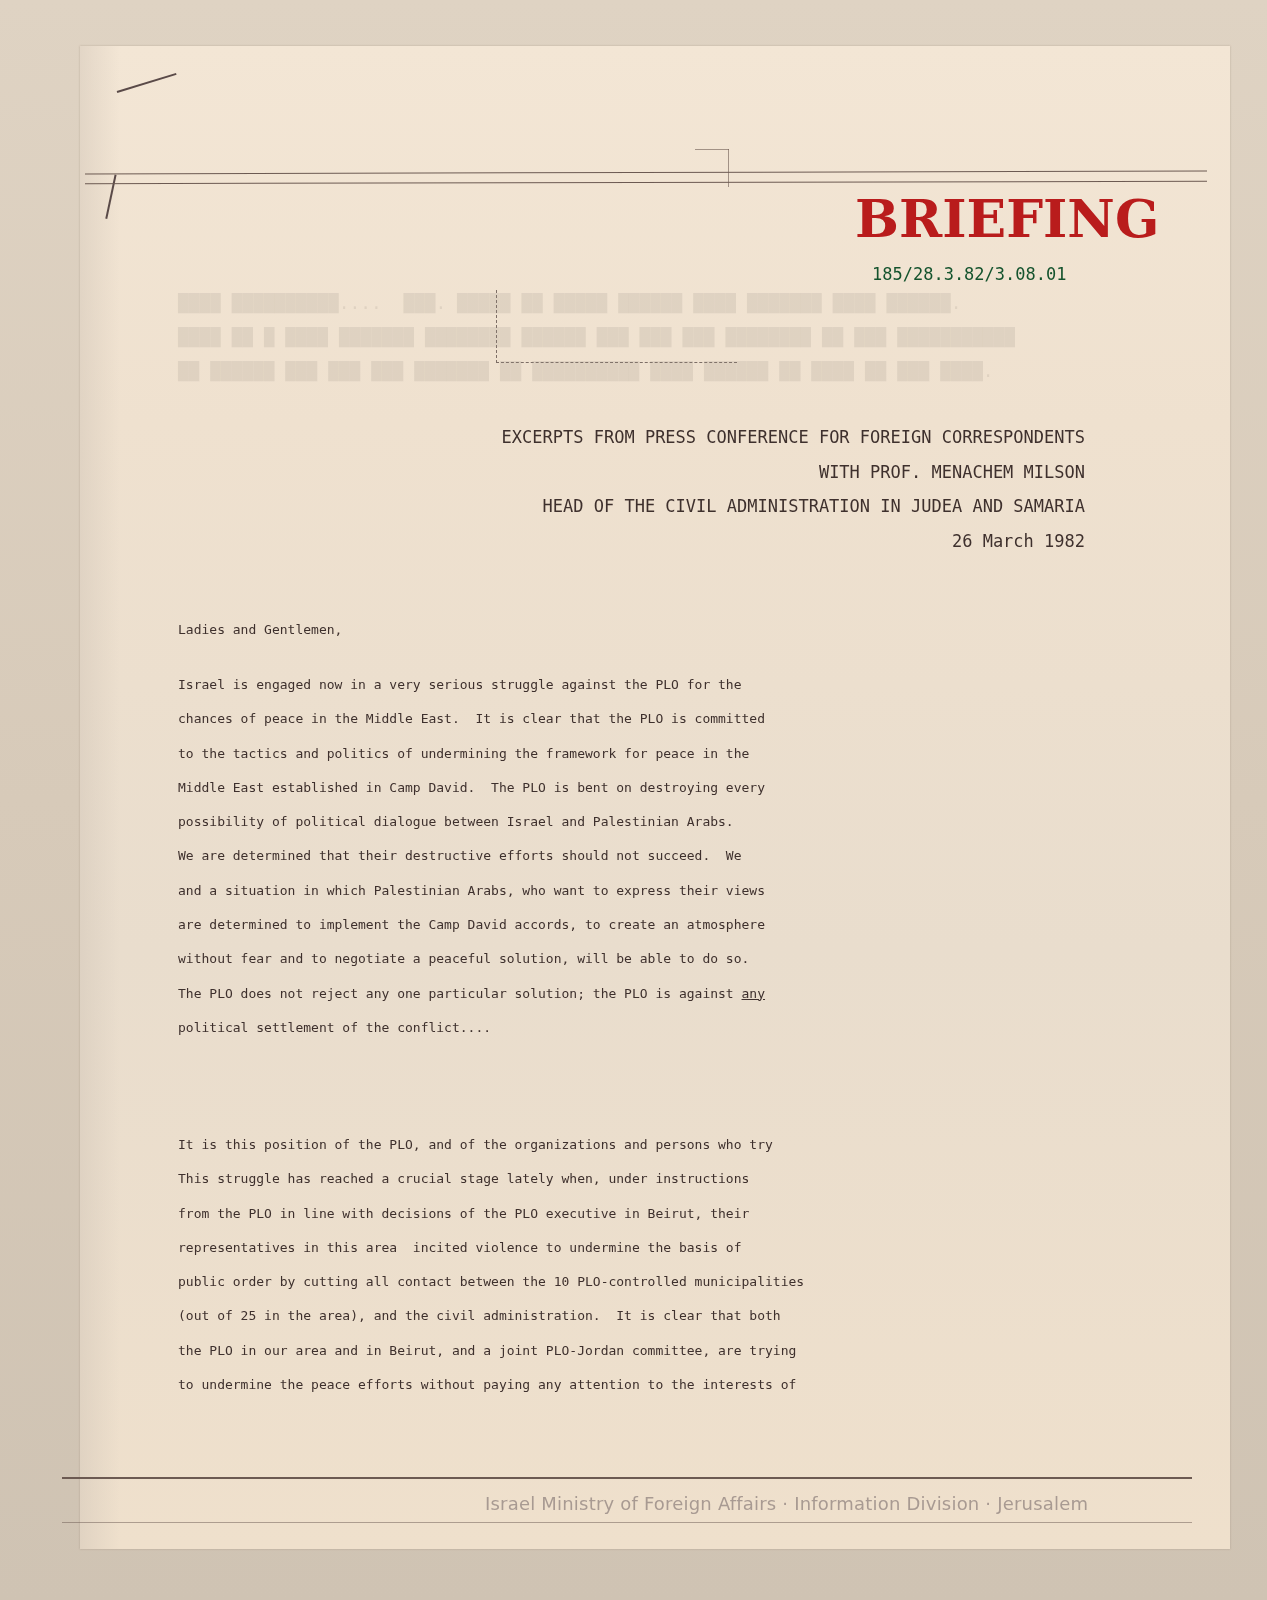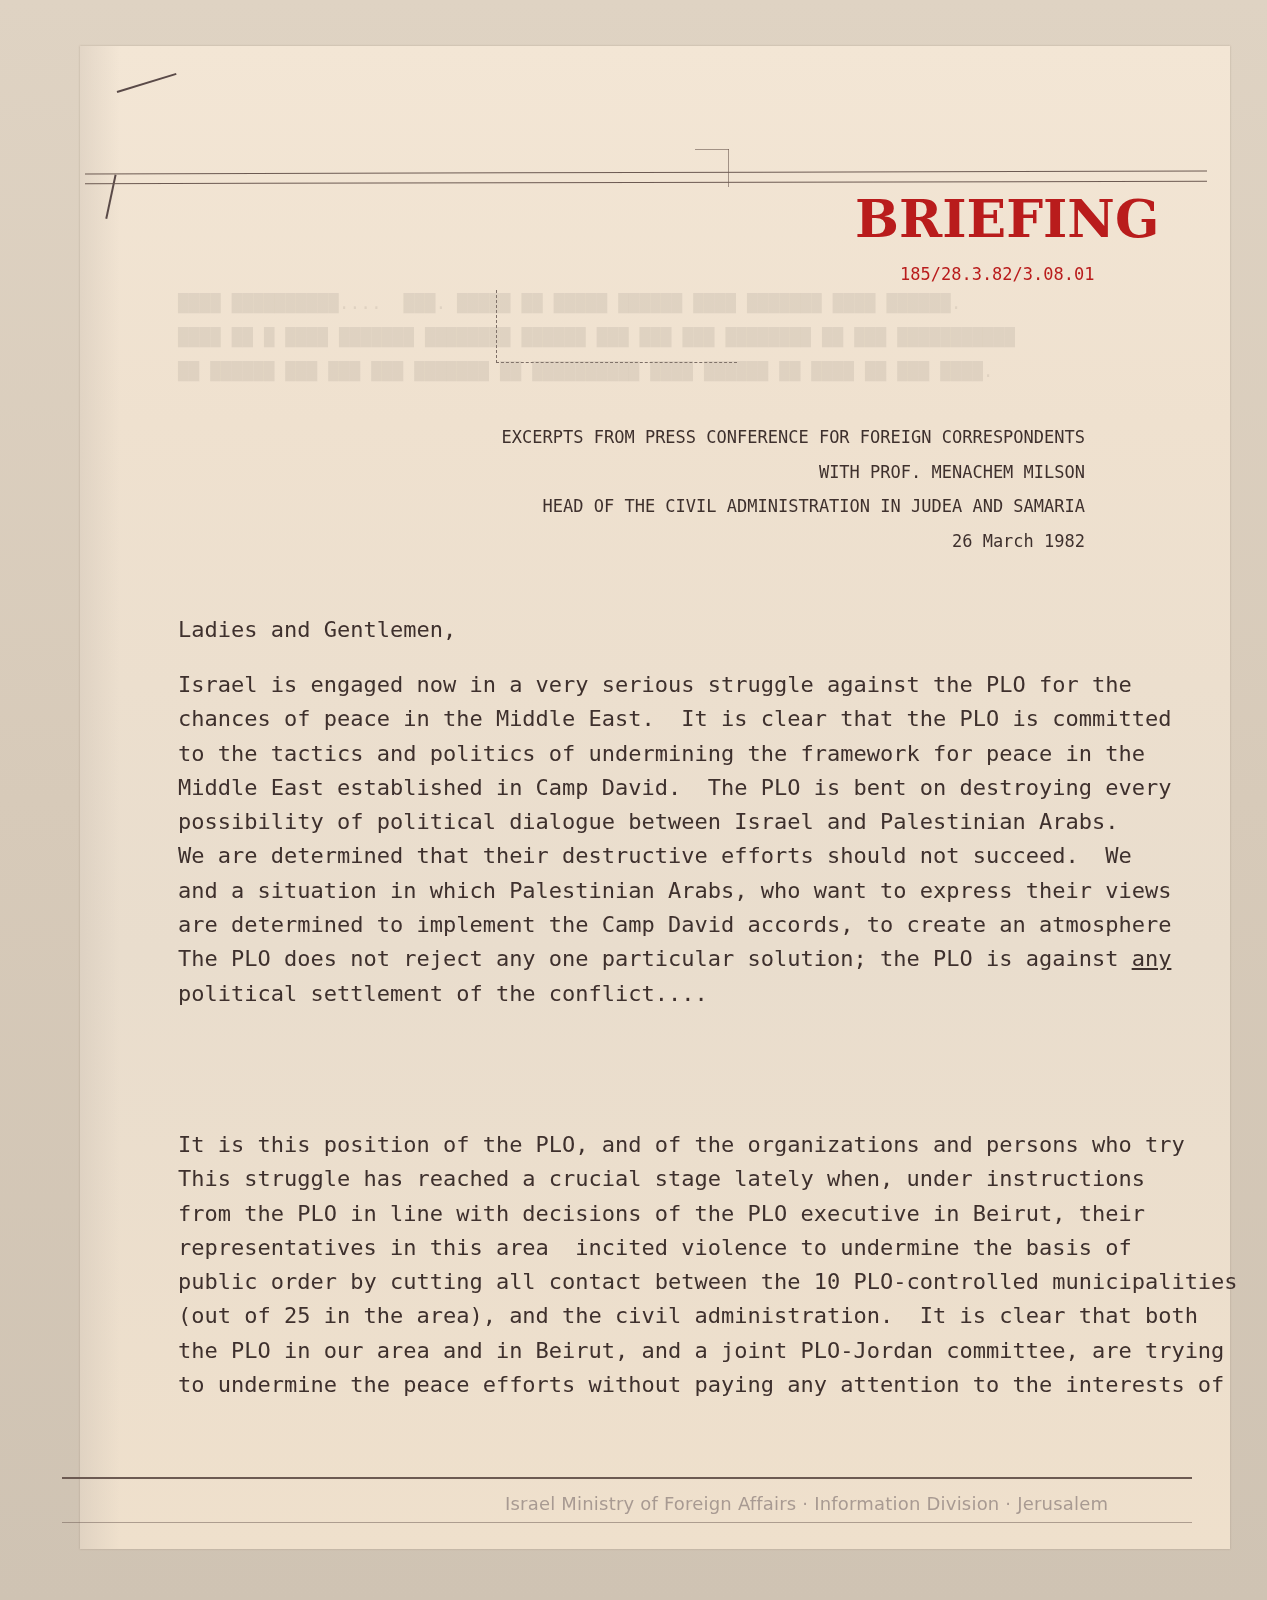--- a/index.html
+++ b/index.html
@@ -30,36 +30,36 @@
     .ghost-text {
       position: absolute; color: rgba(150,140,130,0.18); font-size: 17px; line-height: 34px;
       white-space: pre; letter-spacing: 0.5px;
     }
     .title {
       position: absolute; left: 855px; top: 188px;
       font-family: "DejaVu Serif", serif; font-weight: bold; font-size: 52px;
       color: #b91c1c; letter-spacing: 0px;
     }
     .ref {
-      position: absolute; left: 900px; top: 264px;
-      font-size: 17px; color: #b91c1c;
+      position: absolute; left: 872px; top: 264px;
+      font-size: 17px; color: #14532d;
     }
     .heading-block {
       position: absolute; left: 180px; top: 420px; width: 905px; text-align: right;
       font-size: 17px; line-height: 34.5px; color: #3e302d;
     }
     .heading-line { display: block; }
     .body-text {
       position: absolute; left: 178px; width: 910px;
-      font-size: 22px; line-height: 34.3px; color: #3e302d;
+      font-size: 13px; line-height: 34.3px; color: #3e302d;
     }
     .line { display: block; white-space: pre; }
     .underline { text-decoration: underline; }
     .footer {
-      position: absolute; left: 505px; top: 1493px;
+      position: absolute; left: 485px; top: 1493px;
       font-family: "DejaVu Sans", sans-serif; font-size: 18px; color: #a89a92;
       letter-spacing: 0.2px; white-space: nowrap;
     }
   </style>
 </head>
 <body>
 
 <div class="backdrop"></div>
 
 <div class="page">
@@ -96,20 +96,21 @@
 
 <div class="body-text" style="top:668px;">
   <span class="line">Israel is engaged now in a very serious struggle against the PLO for the</span>
   <span class="line">chances of peace in the Middle East.  It is clear that the PLO is committed</span>
   <span class="line">to the tactics and politics of undermining the framework for peace in the</span>
   <span class="line">Middle East established in Camp David.  The PLO is bent on destroying every</span>
   <span class="line">possibility of political dialogue between Israel and Palestinian Arabs.</span>
   <span class="line">We are determined that their destructive efforts should not succeed.  We</span>
   <span class="line">and a situation in which Palestinian Arabs, who want to express their views</span>
   <span class="line">are determined to implement the Camp David accords, to create an atmosphere</span>
+  <span class="line">without fear and to negotiate a peaceful solution, will be able to do so.</span>
   <span class="line"><span>The PLO does not reject any one particular solution; the PLO is against </span><span class="underline">any</span></span>
   <span class="line">political settlement of the conflict....</span>
 </div>
 
 <div class="body-text" style="top:1081px;margin-top:47px;">
   <span class="line">It is this position of the PLO, and of the organizations and persons who try</span>
   <span class="line">This struggle has reached a crucial stage lately when, under instructions</span>
   <span class="line">from the PLO in line with decisions of the PLO executive in Beirut, their</span>
   <span class="line">representatives in this area  incited violence to undermine the basis of</span>
   <span class="line">public order by cutting all contact between the 10 PLO-controlled municipalities</span>

